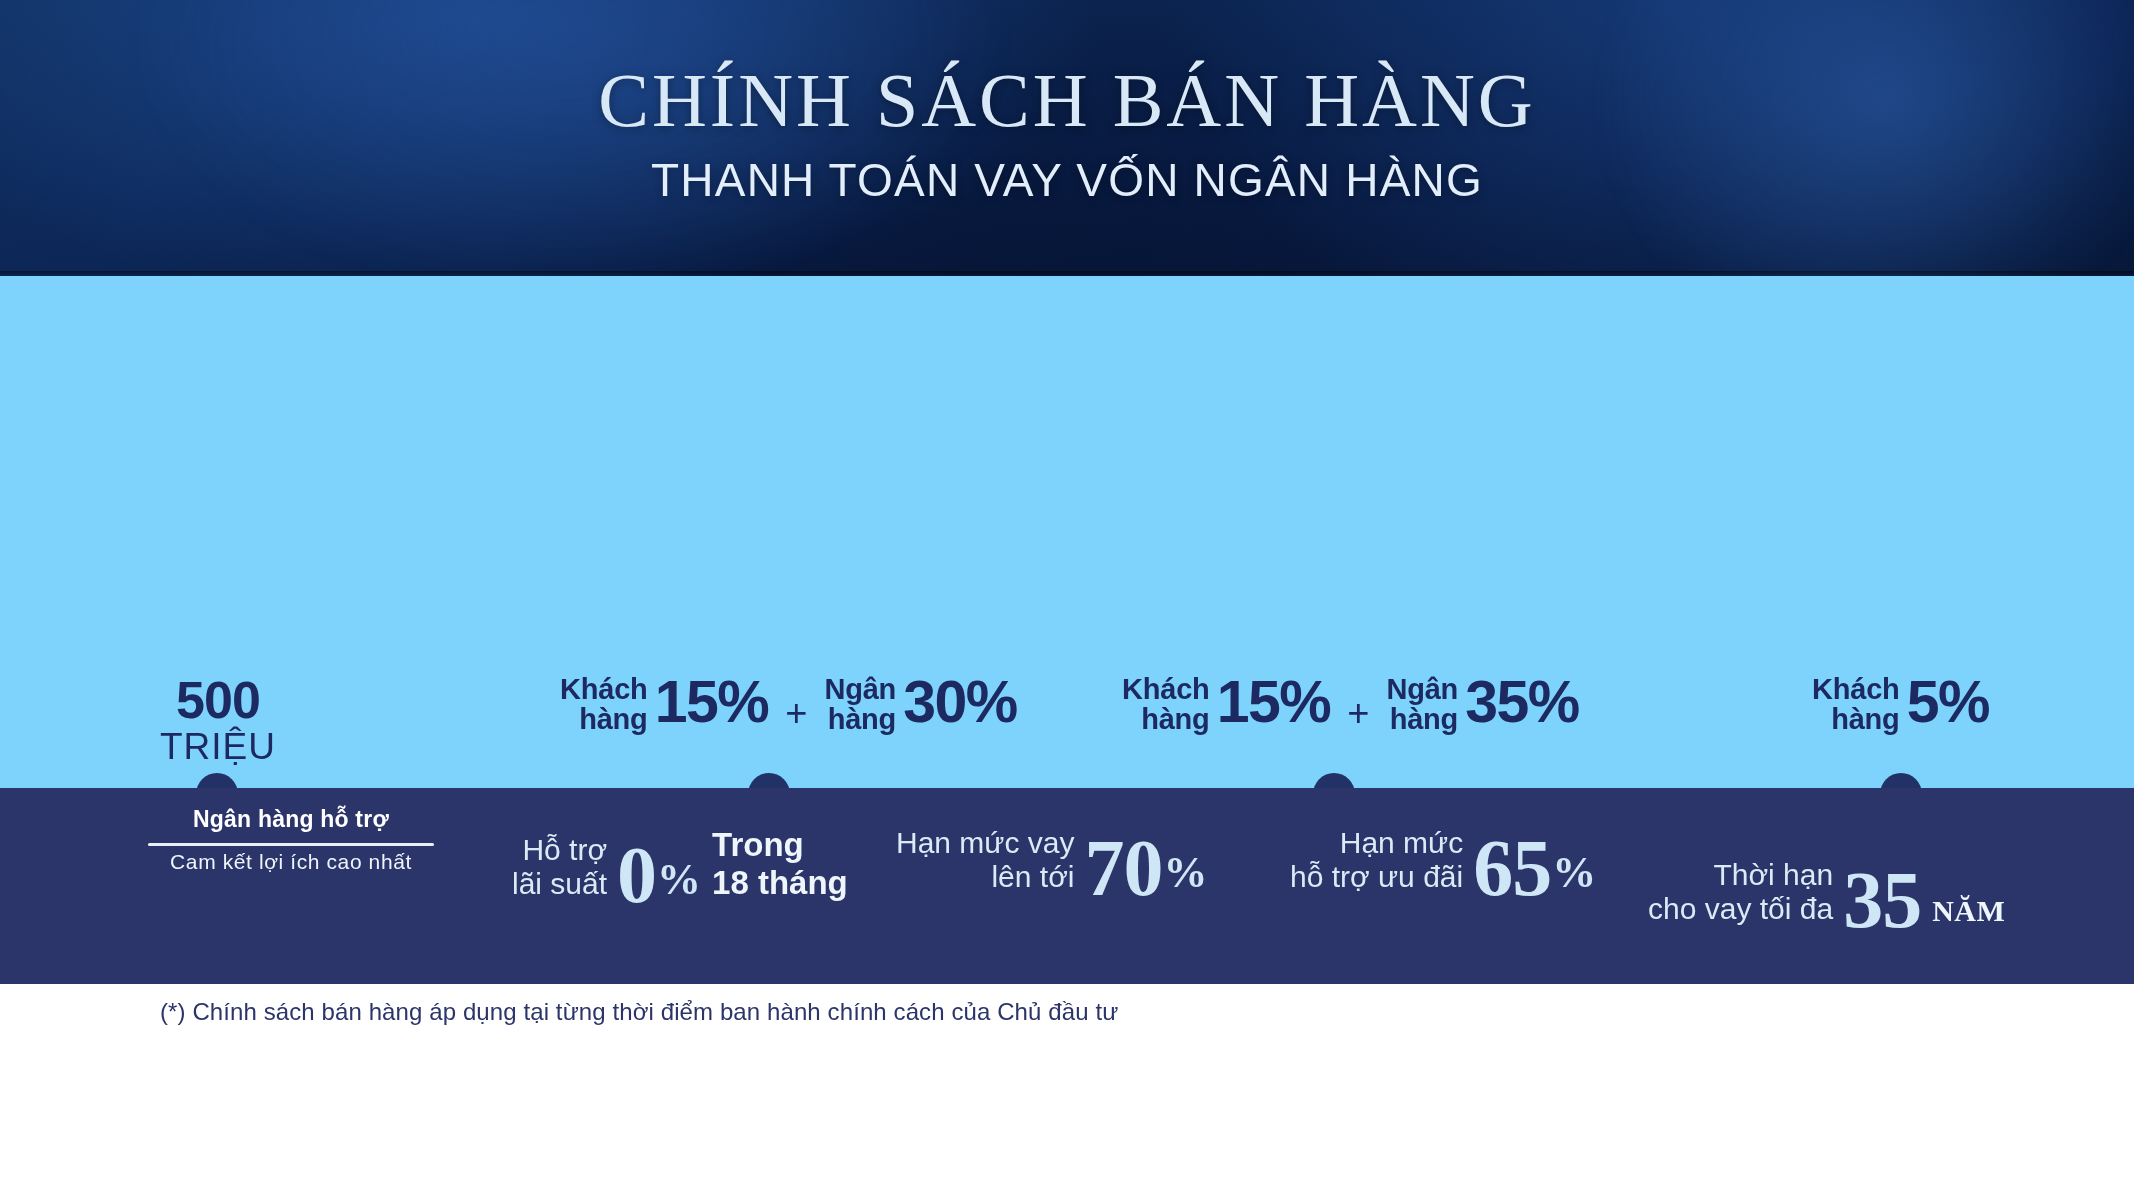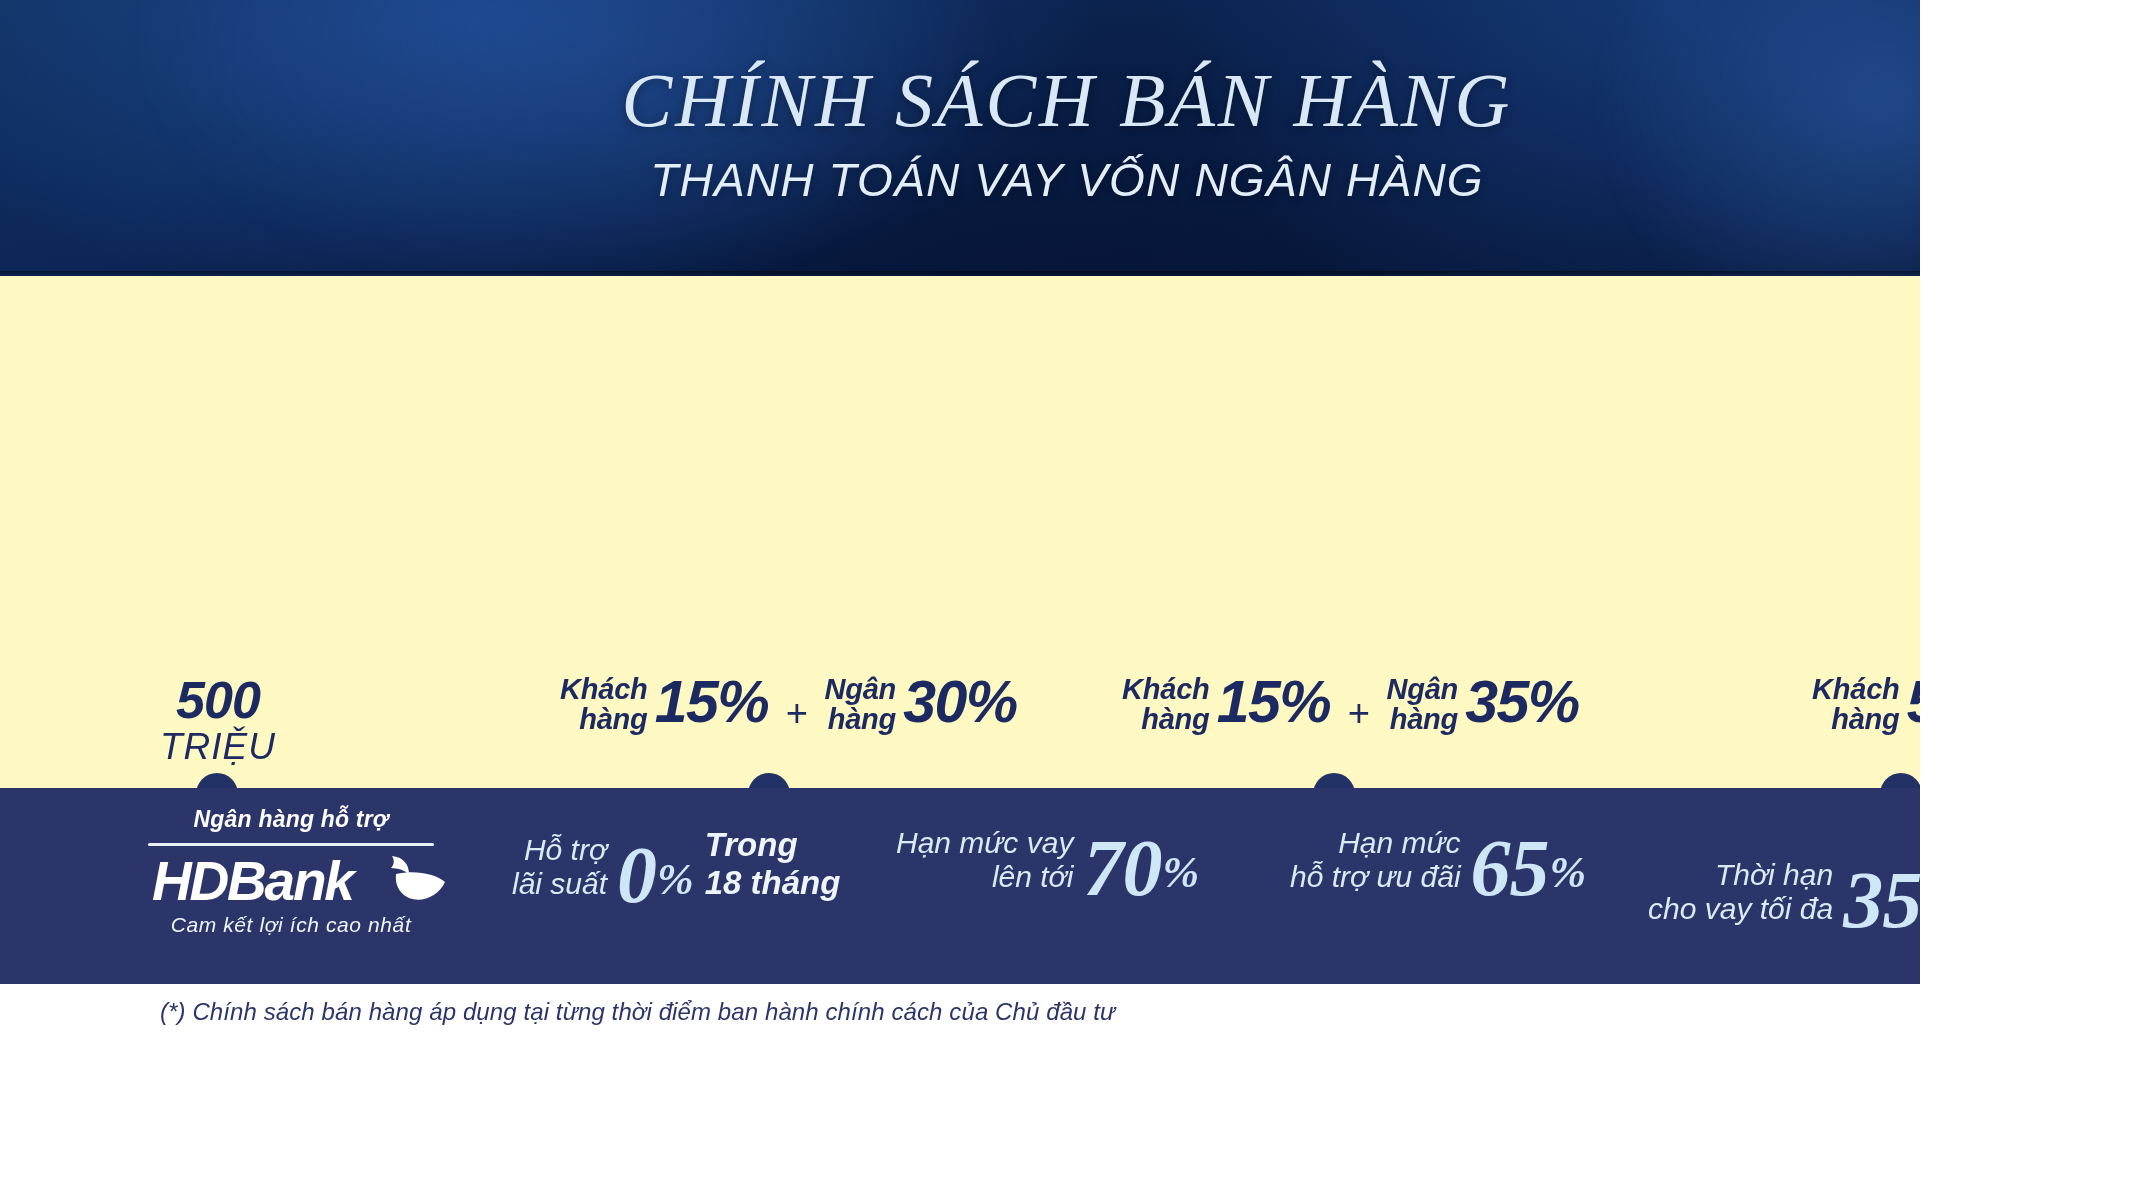--- a/index.html
+++ b/index.html
@@ -3,21 +3,21 @@
 <meta charset="utf-8">
 <style>
   html,body{margin:0;padding:0;}
   body{
     width:2134px;height:1200px;
     background:#ffffff;
     font-family:"Liberation Sans", sans-serif;
     overflow:hidden;
     position:relative;
   }
-  .page{position:relative;width:1920px;height:1200px;overflow:hidden;font-style:italic;}
+  .page{position:relative;width:2134px;height:1200px;overflow:hidden;}
 
   
   .header{
     position:absolute;left:0;top:0;width:2134px;height:276px;
     background:
       radial-gradient(ellipse 900px 420px at 22% 6%, rgba(30,74,146,0.85) 0%, rgba(13,39,92,0.0) 70%),
       radial-gradient(ellipse 700px 500px at 78% 0%, rgba(24,62,126,0.75) 0%, rgba(10,30,74,0.0) 72%),
       radial-gradient(ellipse 1400px 700px at 50% 120%, rgba(6,20,52,0.95) 0%, rgba(10,31,74,0.2) 70%),
       linear-gradient(170deg, #123567 0%, #0d2a5c 38%, #0a2151 66%, #061634 100%);
     overflow:hidden;
@@ -55,21 +55,21 @@
     margin:16px 0 0 0;
     text-shadow:0 2px 8px rgba(0,0,0,0.3);
   }
   .shadow-band{
     position:absolute;left:0;top:276px;width:2134px;height:34px;
     background:linear-gradient(to bottom, rgba(120,130,140,0.40) 0%, rgba(160,168,178,0.16) 34%, rgba(255,255,255,0) 100%);
   }
 
   
   .timeline-section{
-    position:absolute;left:0;top:276px;width:2134px;height:512px;background:#fef9c3;
+    position:absolute;left:0;top:276px;width:2134px;height:512px;background:#7dd3fc;
   }
   .track{
     position:absolute;left:218px;top:516px;width:1684px;height:5px;
     background:#2f3d79;border-radius:3px;
   }
   .node{
     position:absolute;width:42px;height:42px;border-radius:50%;
     background:#223267;top:497px;
   }
   .node.n0{left:196px;}
@@ -257,27 +257,20 @@
     </div>
 
     <div class="footnote">(*) Chính sách bán hàng áp dụng tại từng thời điểm ban hành chính cách của Chủ đầu tư</div>
   </div>
 
   <div class="bank-band">
 
     <div class="hdbank">
       <div class="hd-top">Ngân hàng hỗ trợ</div>
       <div class="hd-rule"></div>
-      <div class="hd-logo">
-        <div class="hd-word">HDBank</div>
-        <svg class="hd-leaf" viewBox="0 0 66 56">
-          <path d="M10 4 C21 5 27 12 27 22 C22 18 16 16 9 16 C13 12 12 7 10 4 Z" fill="#ffffff"></path>
-          <path d="M14 22 C32 18 52 21 63 30 C56 45 38 52 25 45 C16 40 13 31 14 22 Z" fill="#ffffff"></path>
-        </svg>
-      </div>
       <div class="hd-slogan">Cam kết lợi ích cao nhất</div>
     </div>
 
     <div class="benefit b-1">
       <div class="bf-lab">
         <div>Hỗ trợ</div>
         <div>lãi suất</div>
       </div>
       <div class="bf-num">0</div>
       <div class="bf-pct">%</div>

